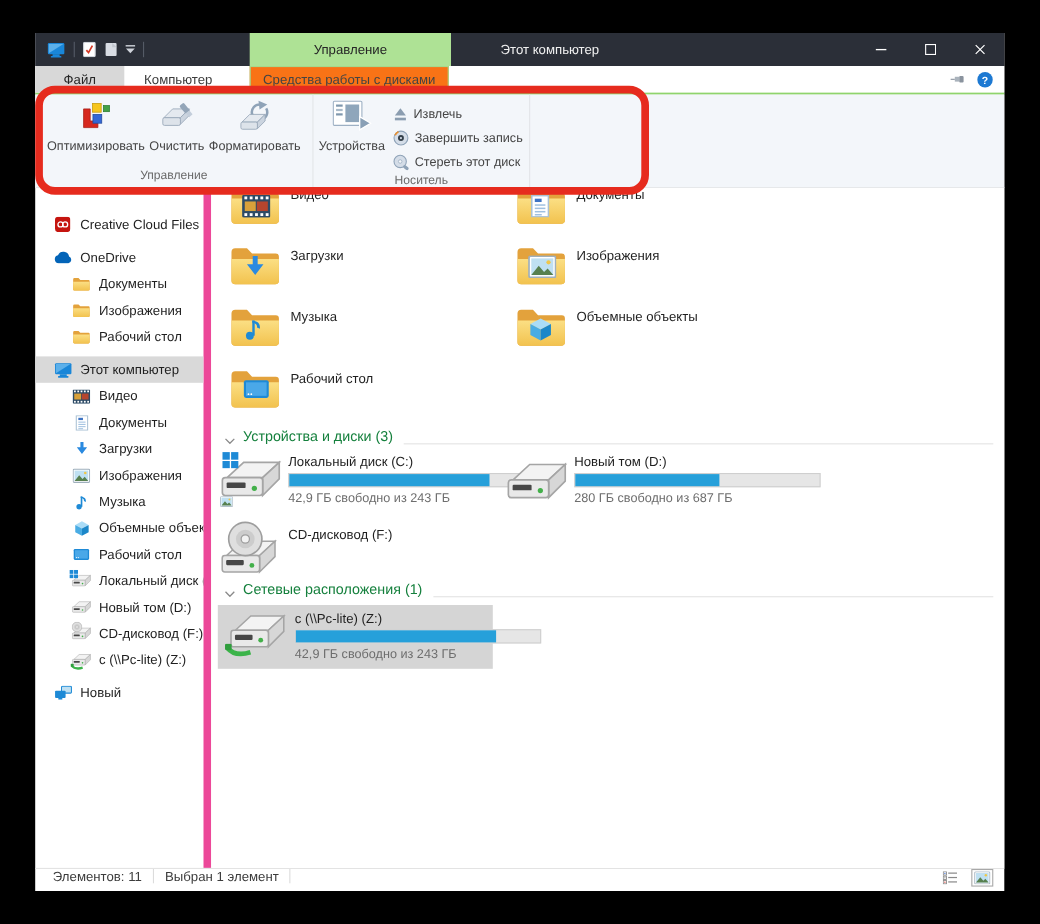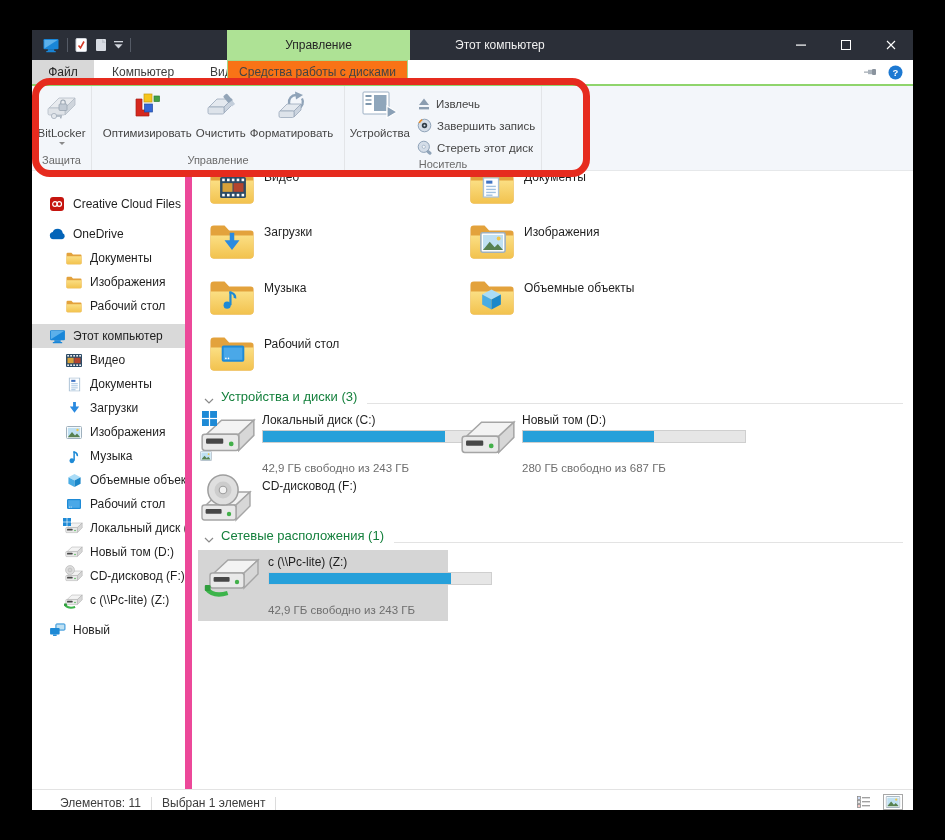--- a/index.html
+++ b/index.html
@@ -10,21 +10,21 @@
   .titlebar{height:30px;background:#2b2f38;position:relative;display:flex;align-items:center;flex:0 0 auto}
   .qat{display:flex;align-items:center;gap:7px;padding-left:10px}
   .qsep{width:1px;height:14px;background:#555b66}
   .ttab{position:absolute;left:195px;width:183px;top:0;height:30px;background:#aee295;display:flex;align-items:center;justify-content:center;font-size:12px;color:#262626}
   .wtitle{position:absolute;left:423px;font-size:12px;color:#f0f0f0;line-height:30px;white-space:nowrap}
   .wctrls{position:absolute;right:0;top:0;height:100%;display:flex}
   .wbtn{width:45px;display:flex;align-items:center;justify-content:center}
 
   
   .menubar{height:24px;background:#fff;position:relative;display:flex;align-items:center;font-size:12px;color:#3c3c3c;flex:0 0 auto}
-  .filebtn{width:62px;height:100%;background:#d8d8d8;display:flex;align-items:center;justify-content:center;color:#262626}
+  .filebtn{width:81px;height:100%;background:#d8d8d8;display:flex;align-items:center;justify-content:center;color:#262626}
   .mitem{padding:0 18px}
   .ctab{position:absolute;left:195px;width:181px;top:0;height:23px;background:#f97316;border:1px solid #a6d88b;border-bottom:none;display:flex;align-items:center;justify-content:center;color:#444;box-sizing:border-box}
   .mright{position:absolute;right:10px;display:flex;align-items:center;gap:10px}
   .accent{height:2px;background:#8fd46c;flex:0 0 auto}
 
   
   .ribbon{height:84px;background:#f3f6fa;display:flex;border-bottom:1px solid #e6e8ea;flex:0 0 auto}
   .rgroup{display:flex;flex-direction:column;border-right:1px solid #e3e5e8;box-sizing:border-box}
   .g1{width:60px}.g2{width:253px}.g3{width:197px}
   .rbtns{flex:1;display:flex;justify-content:center;padding-top:5px}
@@ -58,24 +58,24 @@
 
   .shead{position:absolute;left:12px;right:10px;display:flex;align-items:flex-end;font-size:13px;color:#15803d}
   .shead svg{margin-right:7px}
   .shead:after{content:"";flex:1;height:1px;background:#e3e3e3;margin-left:10px}
 
   .dtile{position:absolute;display:flex}
   .dic{width:56px;height:48px;flex:0 0 56px;position:relative;margin-right:6px}
   .dname{font-size:12px;color:#1f1f1f}
   .dbar{width:224px;height:13px;background:#e6e6e6;border:1px solid #cfcfcf;margin-top:3px;box-sizing:border-box}
   .dfill{height:100%;background:#26a0da}
-  .dfree{font-size:11.5px;color:#6e6e6e;margin-top:19px;white-space:nowrap}
+  .dfree{font-size:11.5px;color:#6e6e6e;margin-top:4px;white-space:nowrap}
   .seltile{background:#d5d5d5;padding:5px 8px}
 
-  .statusbar{height:20px;border-top:1px solid #e3e3e3;display:flex;align-items:flex-end;font-size:12px;color:#3c3c3c;padding-left:28px;flex:0 0 auto}
+  .statusbar{height:20px;border-top:1px solid #e3e3e3;display:flex;align-items:flex-start;font-size:12px;color:#3c3c3c;padding-left:16px;flex:0 0 auto}
   .ssep{width:1px;height:13px;background:#dcdcdc;margin:0 10px}
   .sviews{margin-left:auto;display:flex;align-items:center;gap:12px;margin-right:10px}
   .thumbbox{border:1px solid #a8a8a8;padding:1px;display:flex}
 </style>
 </head>
 <body>
 
 <svg width="0" height="0" style="position:absolute" aria-hidden="true">
   <defs>
     <linearGradient id="gf" x1="0" y1="0" x2="0" y2="1">
@@ -237,41 +237,20 @@
       </svg>
       <svg width="15" height="15" viewBox="0 0 15 15">
         <circle cx="7.5" cy="7.5" r="7" fill="#1d79d2"></circle>
         <text x="7.5" y="11" text-anchor="middle" font-size="9.5" font-weight="bold" fill="#fff">?</text>
       </svg>
     </div>
   </div>
   <div class="accent"></div>
 
   <div class="ribbon">
-    <div class="rgroup g1">
-      <div class="rbtns">
-        <div class="rbtn">
-          <span class="ric">
-            <svg width="36" height="30" viewBox="0 0 36 30">
-              <path d="M5 17 L15 7 H31 L21 17 Z" fill="#e8ebef" stroke="#b4bcc6" stroke-width=".8"></path>
-              <path d="M21 17 L31 7 V14 L21 24 Z" fill="#cfd5dc" stroke="#b4bcc6" stroke-width=".8"></path>
-              <rect x="4" y="17" width="17" height="7" rx="1.5" fill="#dfe3e8" stroke="#b4bcc6" stroke-width=".8"></rect>
-              <rect x="15" y="13" width="8" height="6.5" rx="1" fill="#c2cad4" stroke="#99a4b1" stroke-width=".8"></rect>
-              <path d="M16.8 13 v-1.8 a2.2 2.2 0 0 1 4.4 0 V13" fill="none" stroke="#99a4b1" stroke-width="1.1"></path>
-              <circle cx="10" cy="25" r="2.6" fill="#e3e7ec" stroke="#aab3bf" stroke-width=".9"></circle>
-              <rect x="12" y="24.2" width="6" height="1.6" fill="#aab3bf"></rect>
-              <rect x="16" y="25.8" width="1.6" height="1.6" fill="#aab3bf"></rect>
-            </svg>
-          </span>
-          <span>BitLocker</span>
-          <span class="caret"></span>
-        </div>
-      </div>
-      <div class="rglabel">Защита</div>
-    </div>
 
     <div class="rgroup g2">
       <div class="rbtns">
         <div class="rbtn">
           <span class="ric">
             <svg width="30" height="30" viewBox="0 0 30 30">
               <path d="M4 8 h6 v11 h7 v6 H4 Z" fill="#d6281e" stroke="#a81d14" stroke-width=".7"></path>
               <rect x="12" y="3" width="8" height="8" fill="#f6c51d" stroke="#c79a0f" stroke-width=".7"></rect>
               <rect x="22" y="5" width="5.5" height="5.5" fill="#43a047" stroke="#2e7d32" stroke-width=".7"></rect>
               <rect x="12.5" y="13" width="8" height="8" fill="#3367d6" stroke="#234b9d" stroke-width=".7"></rect>

